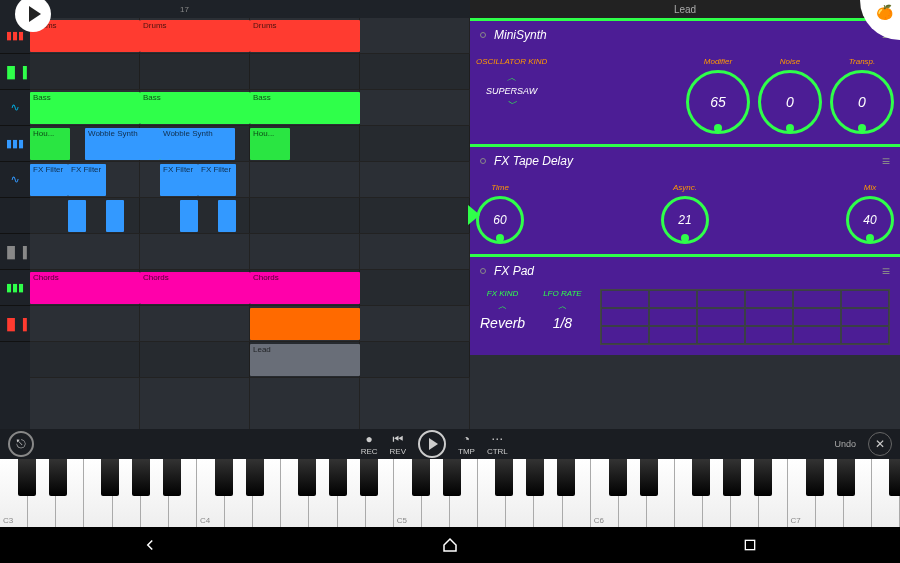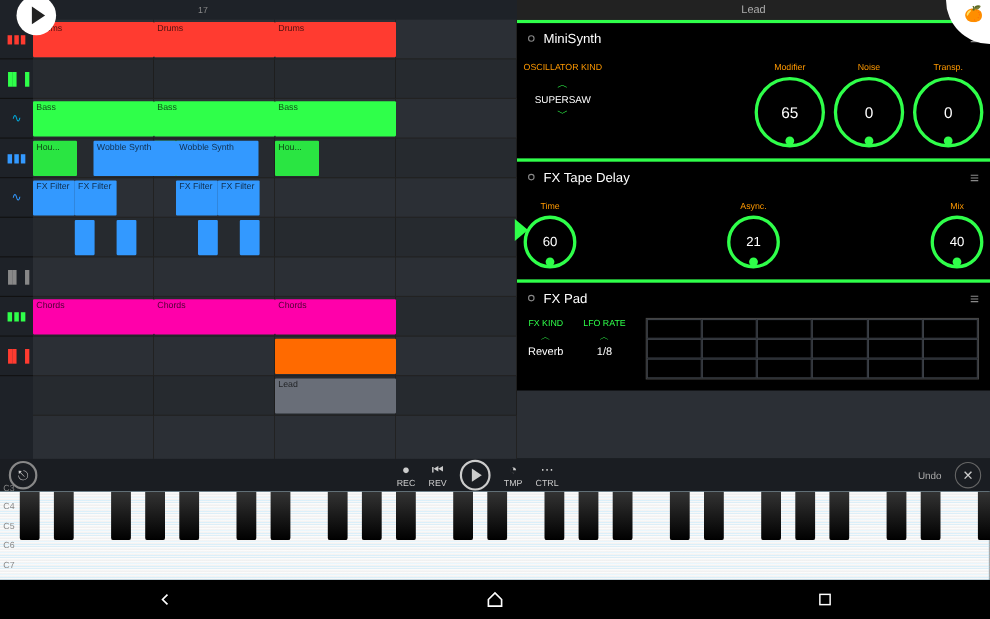--- a/index.html
+++ b/index.html
@@ -26,54 +26,54 @@
 .clip.blue { background: #3399ff; }
 .clip.magenta { background: #ff00aa; }
 .clip.gray { background: #696e78; }
 .arrow-right { position: absolute; right: -10px; top: 50%; transform: translateY(-50%); width: 0; height: 0; border-left: 12px solid #2fff4a; border-top: 10px solid transparent; border-bottom: 10px solid transparent; z-index: 4; }
 
 .right-panel { flex: 1; background: #2b2f35; display: flex; flex-direction: column; min-width: 0; }
 .title-bar { height: 18px; background: #222; color: #aaa; font-size: 10px; display: flex; align-items: center; justify-content: center; position: relative; }
 .fruit-corner { position: absolute; right: 0; top: 0; width: 40px; height: 40px; background: #fff; border-radius: 0 0 0 40px; display: flex; align-items: flex-start; justify-content: flex-end; z-index: 5; }
 .fruit-corner span { margin: 4px 6px 0 0; font-size: 14px; color: #ff6a00; }
 
-.module { border-top: 3px solid #2fff4a; background: #000000; }
+.module { border-top: 3px solid #2fff4a; background: #4c1d95; font-style: italic; }
 .mod-header { display: flex; align-items: center; padding: 6px 10px; color: #fff; font-size: 12px; }
 .mod-header .dot { width: 6px; height: 6px; border-radius: 50%; border: 1px solid #888; margin-right: 8px; }
 .mod-header .ham { margin-left: auto; color: #888; font-size: 14px; }
 .tabs { display: flex; background: #222; }
 .tab { flex: 1; text-align: center; padding: 6px 0; font-size: 9px; color: #f90; }
 .tab.active { color: #2fff4a; border-bottom: 2px solid #2fff4a; background: #2b2f35; }
 .knob-row { display: flex; padding: 8px 6px 10px; gap: 8px; justify-content: space-between; }
 .knob-group { display: flex; flex-direction: column; align-items: center; gap: 4px; }
 .knob-label { font-size: 8px; color: #f90; }
 .knob { position: relative; border: 3px solid #2fff4a; border-radius: 50%; display: flex; align-items: center; justify-content: center; color: #fff; }
 .knob.lg { width: 64px; height: 64px; font-size: 14px; }
 .knob.sm { width: 48px; height: 48px; font-size: 12px; }
 .knob .dot2 { position: absolute; width: 8px; height: 8px; background: #2fff4a; border-radius: 50%; bottom: -1px; left: 50%; transform: translateX(-50%); }
 .osc-kind { display: flex; flex-direction: column; align-items: center; gap: 2px; margin-top: 4px; }
 .osc-kind .chev { color: #2fff4a; font-size: 10px; line-height: 8px; }
 .osc-kind .val { color: #fff; font-size: 9px; margin: 2px 0; }
 .fxpad-row { display: flex; gap: 18px; padding: 4px 10px 10px; }
 .fxpad-col { display: flex; flex-direction: column; align-items: center; gap: 2px; }
 .fxpad-col .lbl { font-size: 8px; color: #2fff4a; }
-.fxpad-col .val { font-size: 10px; color: #fff; }
+.fxpad-col .val { font-size: 14px; color: #fff; }
 .pad-grid { flex: 1; border: 1px solid #444; height: 56px; display: grid; grid-template-columns: repeat(6,1fr); grid-template-rows: repeat(3,1fr); }
 .pad-grid div { border: 1px solid #3a3f46; }
 
 .transport { height: 30px; background: #1a1d22; display: flex; align-items: center; padding: 0 8px; gap: 12px; color: #ccc; font-size: 8px; }
 .transport .mixbtn { width: 26px; height: 26px; border: 2px solid #888; border-radius: 50%; display: flex; align-items: center; justify-content: center; font-size: 12px; }
 .transport .spacer { flex: 1; }
 .transport .tbtn { display: flex; flex-direction: column; align-items: center; gap: 1px; }
 .transport .tbtn .ico { font-size: 12px; }
 .transport .playbig { width: 28px; height: 28px; border: 2px solid #ccc; border-radius: 50%; display: flex; align-items: center; justify-content: center; }
 .transport .playbig::before { content: ''; border-left: 9px solid #ccc; border-top: 6px solid transparent; border-bottom: 6px solid transparent; margin-left: 2px; }
 .transport .close { width: 24px; height: 24px; border: 1px solid #666; border-radius: 50%; display: flex; align-items: center; justify-content: center; margin-left: auto; font-size: 12px; }
 
-.piano { height: 80px; background: #7dd3fc; position: relative; display: flex; flex-direction: column; }
+.piano { height: 68px; background: #fca5a5; position: relative; display: flex; }
 .white-key { flex: 1; border-right: 1px solid #aaa; background: linear-gradient(#fff,#eee); position: relative; }
 .white-key .lbl { position: absolute; bottom: 2px; left: 3px; font-size: 8px; color: #888; }
 .black-key { position: absolute; width: 2%; height: 55%; background: linear-gradient(#333,#000); top: 0; z-index: 2; border-radius: 0 0 2px 2px; }
 
 .android-nav { height: 36px; background: #000; display: flex; align-items: center; justify-content: space-around; color: #fff; }
 .android-nav .navbtn { width: 20px; height: 20px; display: flex; align-items: center; justify-content: center; }
 </style>
 </head>
 <body>
 

